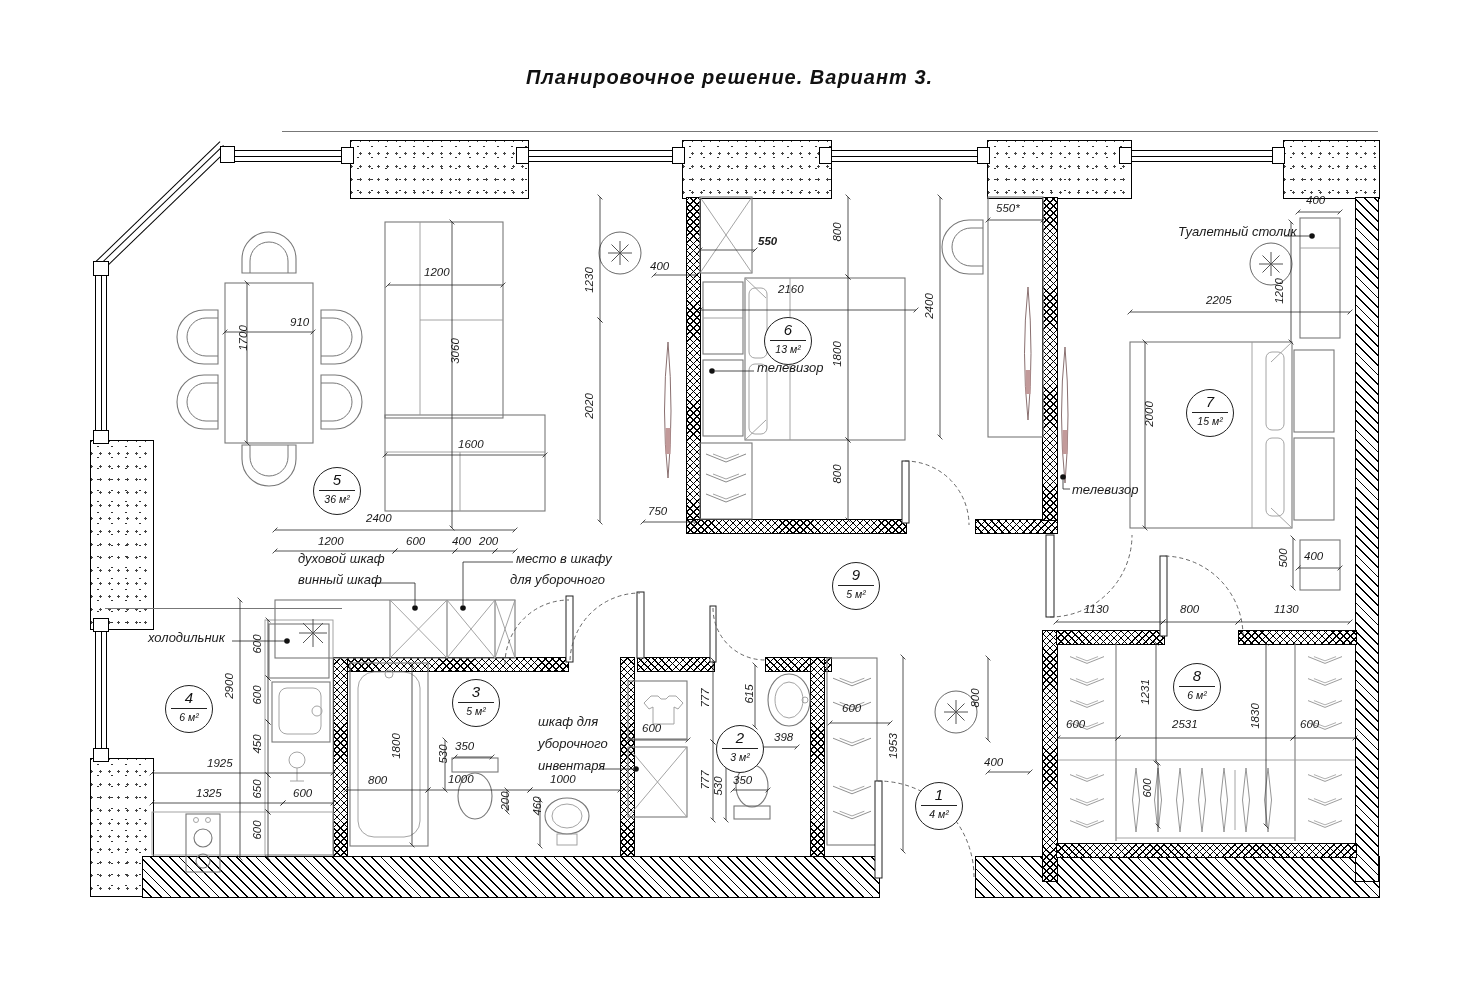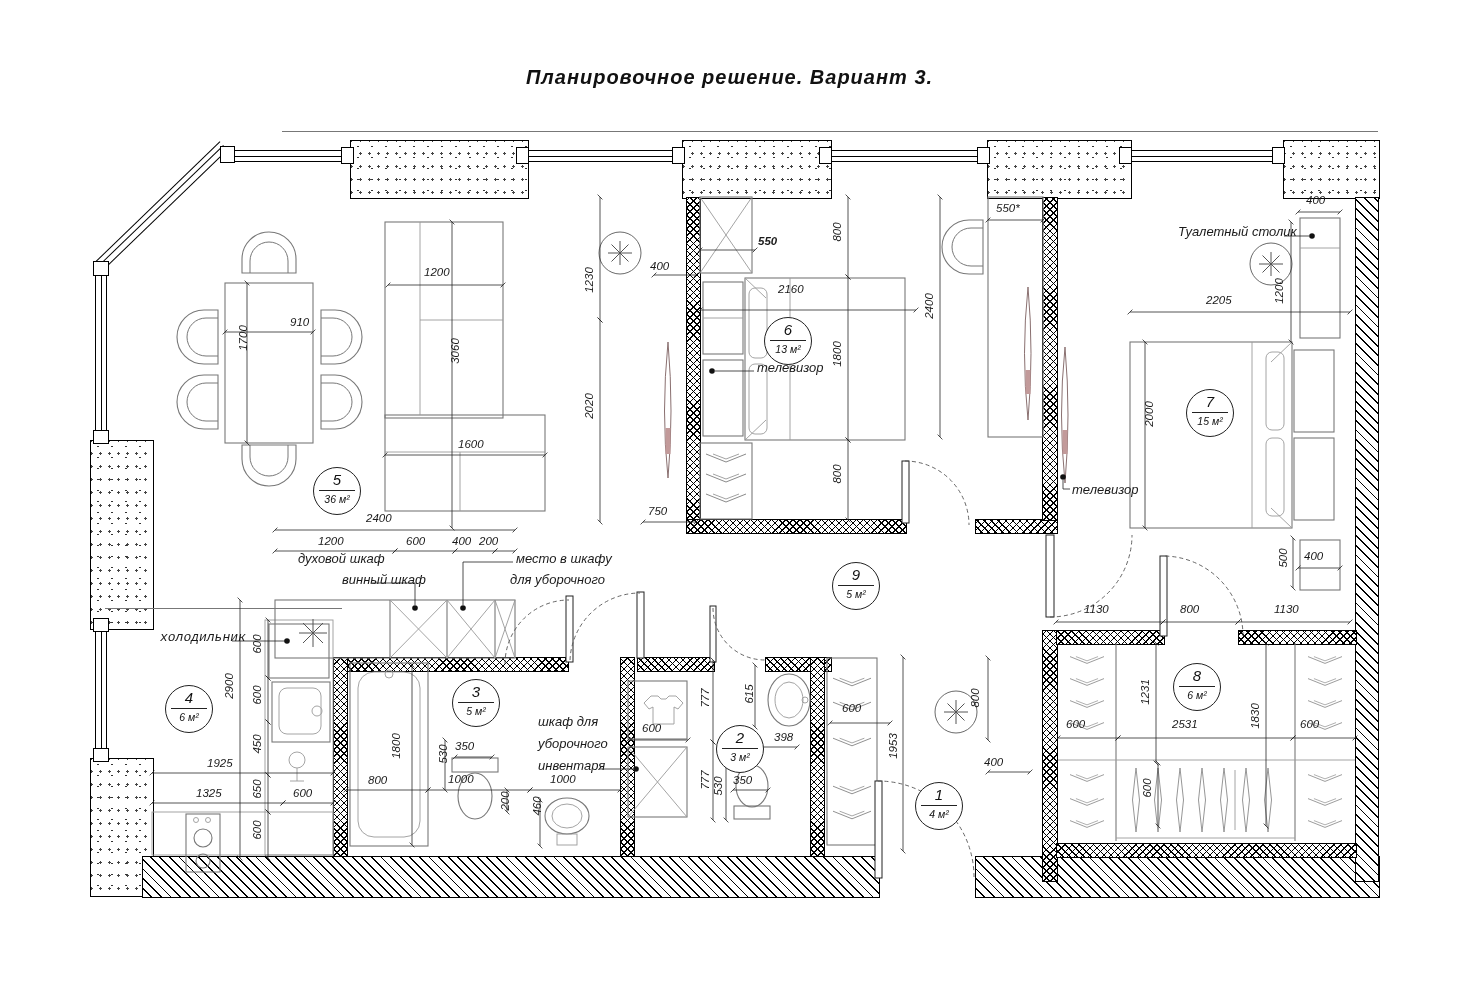--- a/index.html
+++ b/index.html
@@ -418,23 +418,23 @@
   </div>
   <div class="badge" style="left:1173px;top:663px;">
     <div class="bnum">8</div>
     <div class="barea">6 м²</div>
   </div>
   <div class="badge" style="left:832px;top:562px;">
     <div class="bnum">9</div>
     <div class="barea">5 м²</div>
   </div>
 
-  <div class="lab" style="left:160px;top:630px;font-family:Liberation Mono, monospace;">холодильник</div>
+  <div class="lab" style="left:148px;top:630px;">холодильник</div>
   <div class="lab" style="left:298px;top:551px;">духовой шкаф</div>
-  <div class="lab" style="left:298px;top:572px;margin-left:44px;">винный шкаф</div>
+  <div class="lab" style="left:298px;top:572px;">винный шкаф</div>
   <div class="lab" style="left:516px;top:551px;">место в шкафу</div>
   <div class="lab" style="left:510px;top:572px;">для уборочного</div>
   <div class="lab" style="left:538px;top:714px;">шкаф для</div>
   <div class="lab" style="left:538px;top:736px;">уборочного</div>
   <div class="lab" style="left:538px;top:758px;">инвентаря</div>
   <div class="lab" style="left:757px;top:360px;">телевизор</div>
   <div class="lab" style="left:1072px;top:482px;">телевизор</div>
   <div class="lab" style="left:1178px;top:224px;">Туалетный столик</div>
 
   <div class="dim" style="left:250px;top:316px;margin-left:40px;">910</div>

